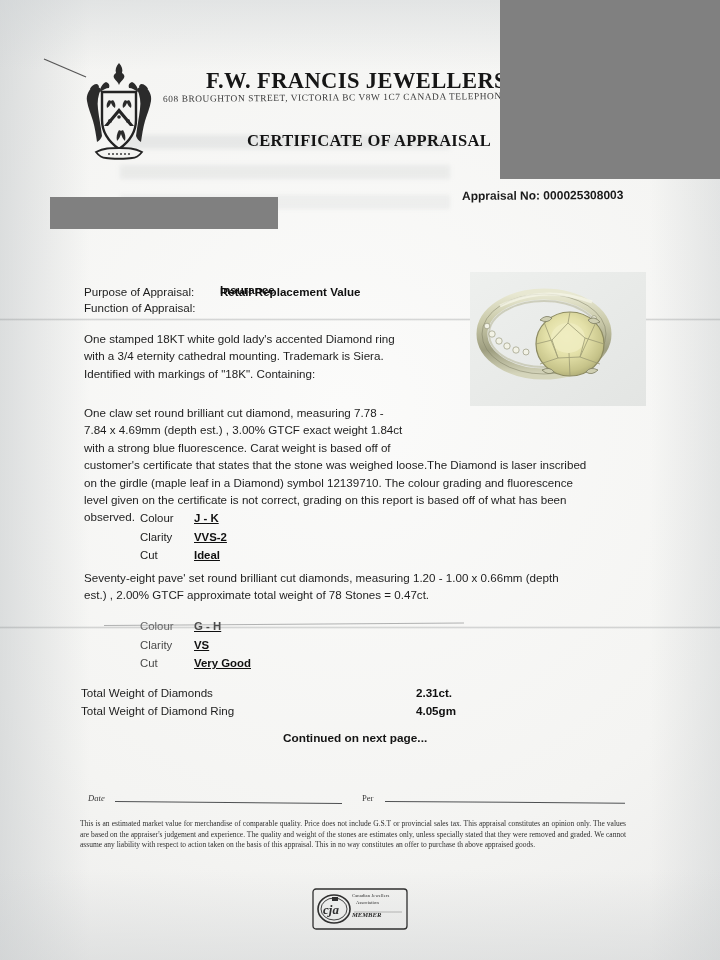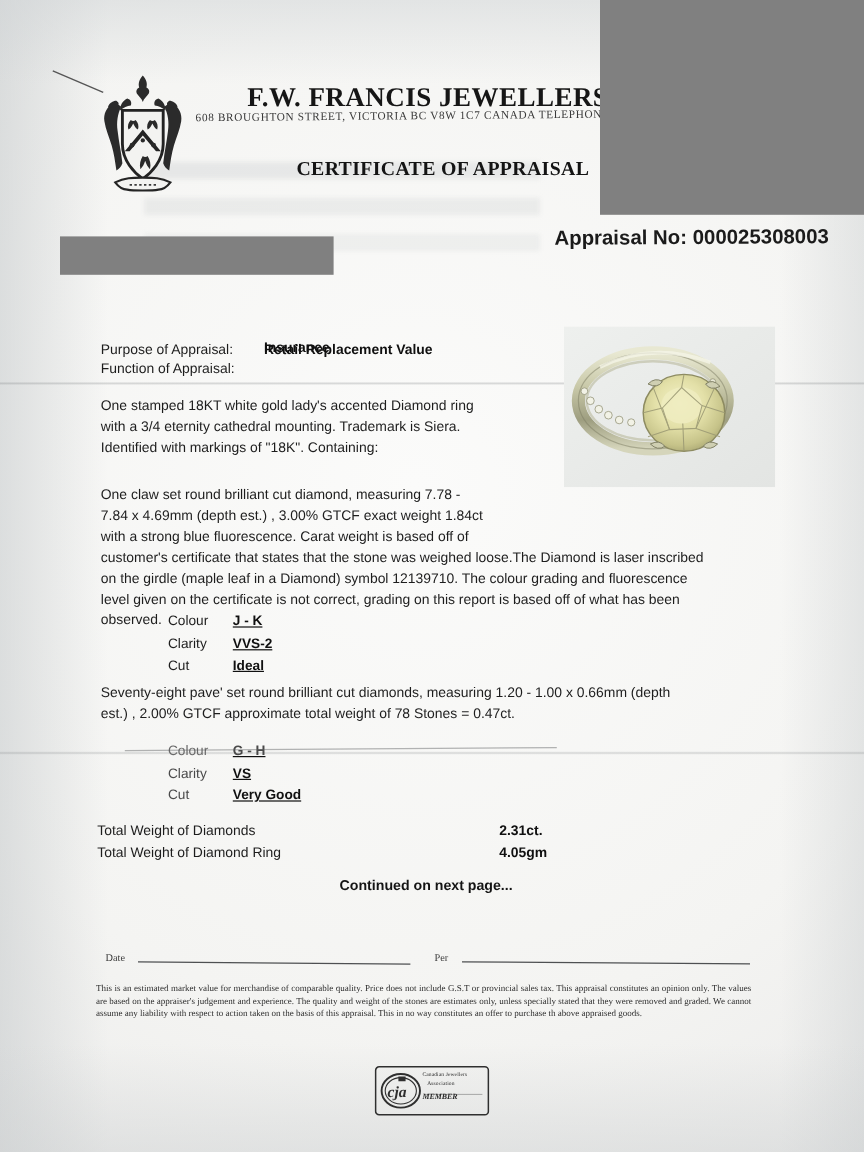--- a/index.html
+++ b/index.html
@@ -121,21 +121,21 @@
     font-weight: bold;
     font-size: 16.5px;
     letter-spacing: 0.3px;
     color: #141414;
     white-space: nowrap;
   }
 
   .appraisal-no {
     position: absolute;
     left: 462px; top: 189px;
-    font-size: 17px;
+    font-size: 12px;
     font-weight: bold;
     color: #1b1b1b;
     white-space: nowrap;
     transform: rotate(-0.35deg);
     transform-origin: left center;
   }
 
   
   .ring-photo {
     position: absolute;
@@ -420,21 +420,21 @@
 <span>Very Good</span></div>
   <div class="strike-line"></div>
 
   <div class="total-label" style="left:81px; top:684px;"><span>Total Weight of Diamonds</span>
 <span>Total Weight of Diamond Ring</span></div>
   <div class="total-value" style="left:416px; top:684px;"><span>2.31ct.</span>
 <span>4.05gm</span></div>
 
   <div class="continued">Continued on next page...</div>
 
-  <div class="sig-word" style="left:88px; top:793px;">Date</div>
+  <div class="sig-word" style="left:88px; top:793px;font-style:italic;">Date</div>
   <div class="sig-rule" style="left:115px; top:801px; width:227px; transform:rotate(0.5deg); transform-origin:left center;"></div>
   <div class="sig-word" style="left:362px; top:793px;">Per</div>
   <div class="sig-rule" style="left:385px; top:801px; width:240px; transform:rotate(0.4deg); transform-origin:left center;"></div>
 
   <div class="fineprint">This is an estimated market value for merchandise of comparable quality. Price does not include G.S.T or provincial sales tax. This appraisal constitutes an opinion only. The values are based on the appraiser's judgement and experience. The quality and weight of the stones are estimates only, unless specially stated that they were removed and graded. We cannot assume any liability with respect to action taken on the basis of this appraisal. This in no way constitutes an offer to purchase th above appraised goods.</div>
 
   <svg class="cja-badge" viewBox="0 0 96 42">
     <rect x="1" y="1" width="94" height="40" rx="3" fill="none" stroke="#2f2f2f" stroke-width="1.3"></rect>
     <ellipse cx="22" cy="21" rx="16" ry="14" fill="none" stroke="#2f2f2f" stroke-width="1.6"></ellipse>
     <ellipse cx="22" cy="21" rx="13" ry="11" fill="none" stroke="#2f2f2f" stroke-width="0.9"></ellipse>

